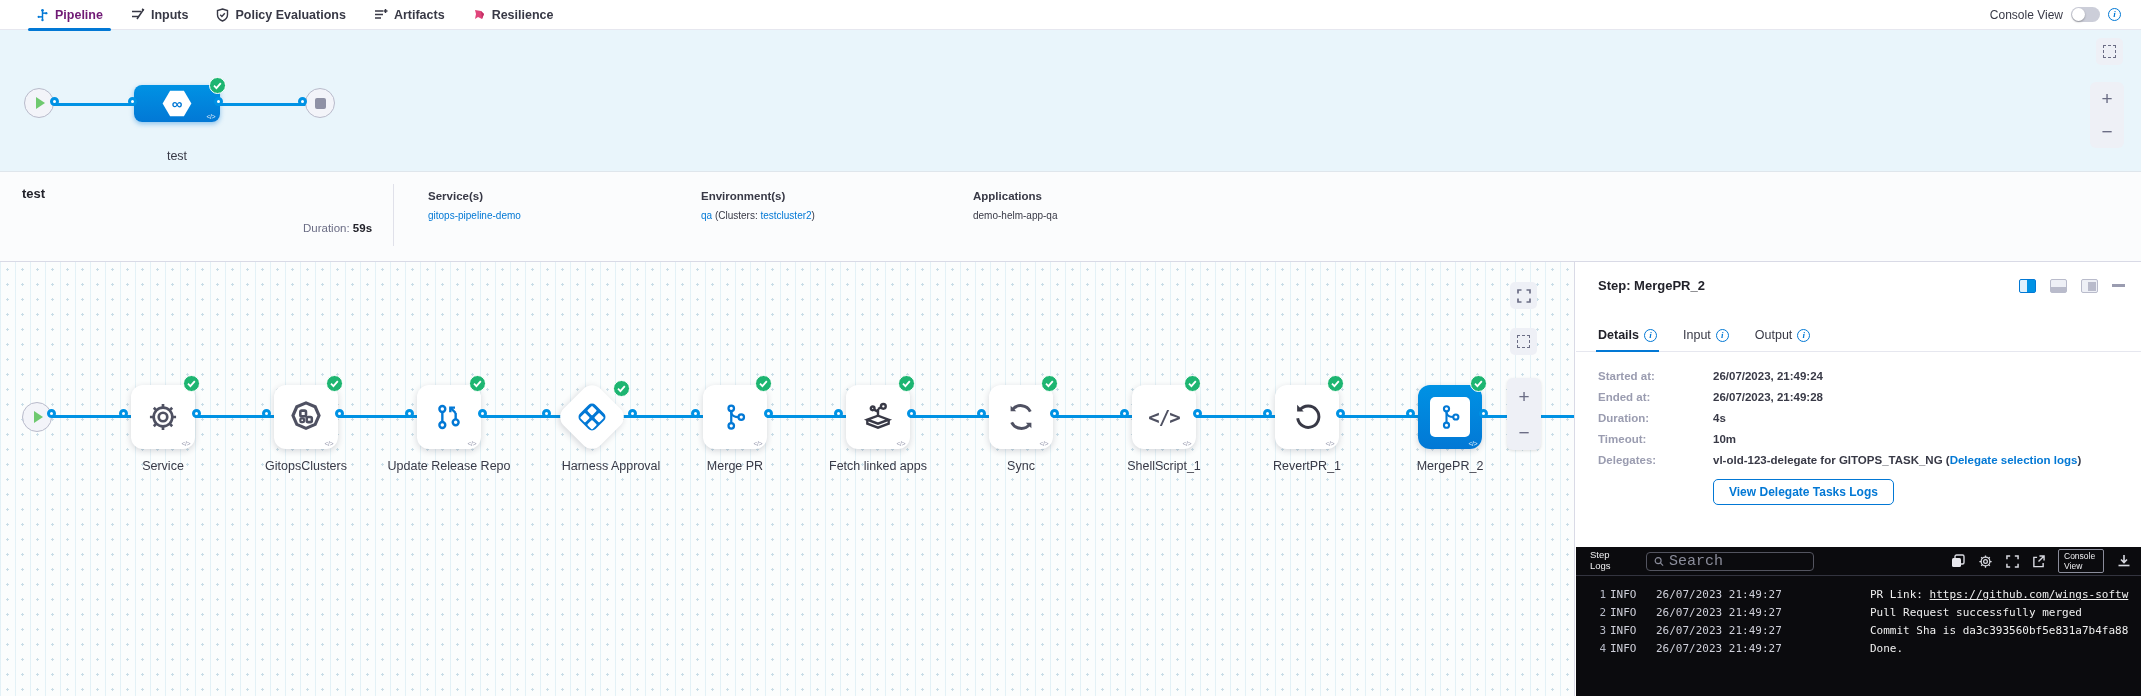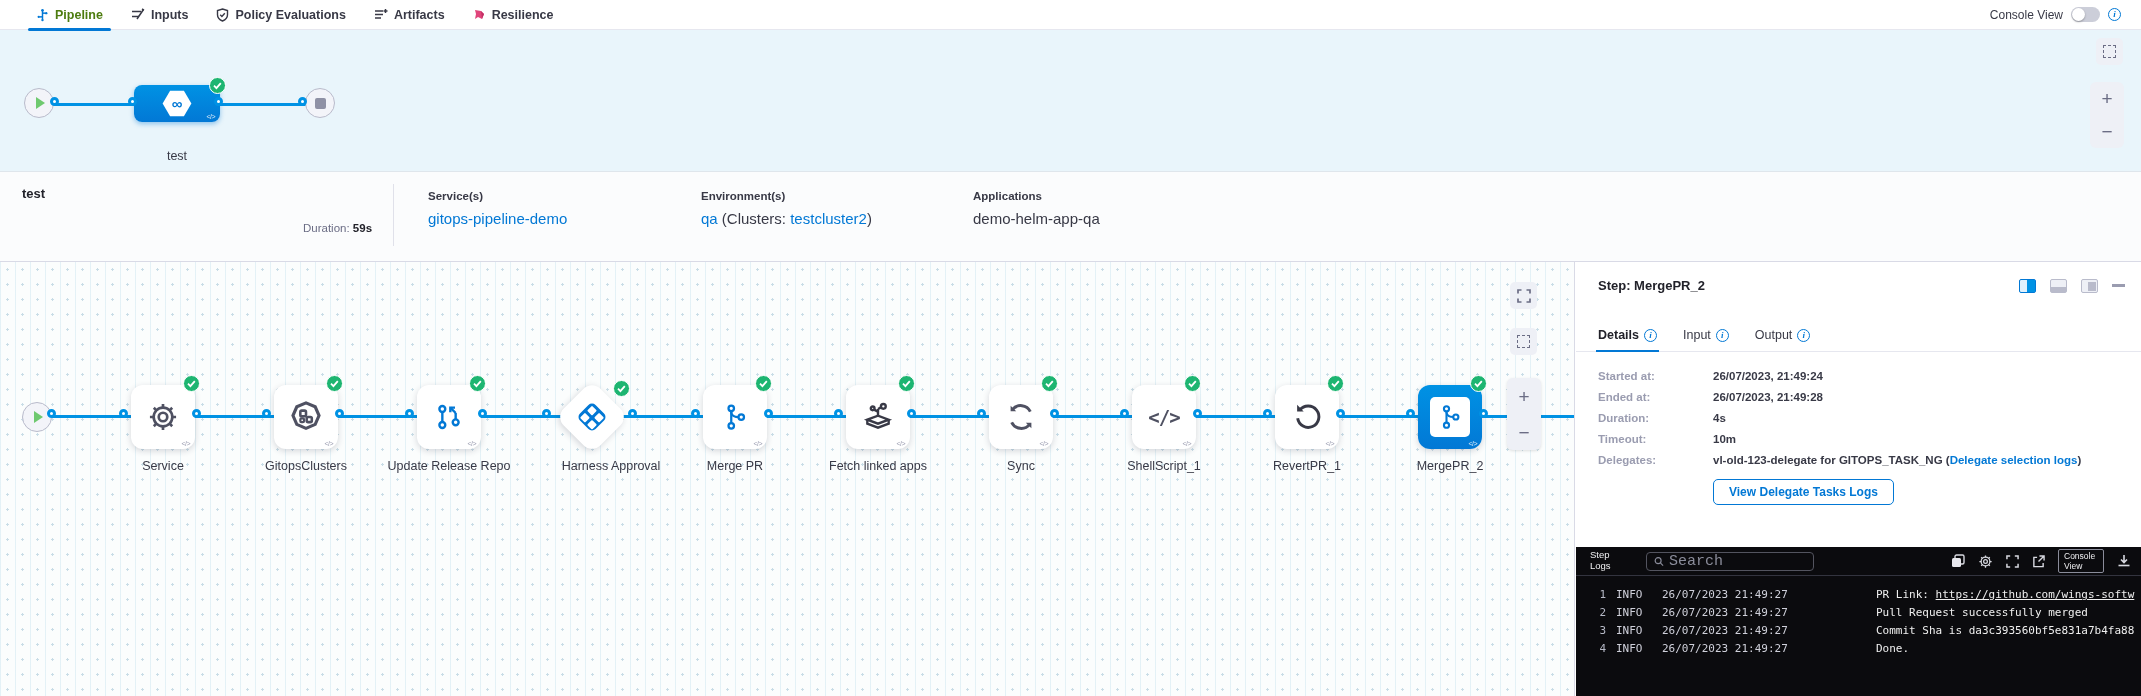--- a/index.html
+++ b/index.html
@@ -5,21 +5,21 @@
   * { margin:0; padding:0; box-sizing:border-box; }
   html,body { width:2141px; height:696px; overflow:hidden; background:#fff;
     font-family:"Liberation Sans","DejaVu Sans",sans-serif; }
   .page { position:relative; width:2141px; height:696px; }
 
   
   .nav { position:absolute; top:0; left:0; width:100%; height:30px; background:#fff;
     border-bottom:1px solid #e6e7ef; display:flex; align-items:center; padding-left:22px; z-index:30; }
   .nav-tab { display:flex; align-items:center; gap:6px; height:30px; padding:0 14px;
     font-size:12.5px; font-weight:600; color:#383946; cursor:pointer; position:relative; }
-  .nav-tab.active { color:#4d7c0f; }
+  .nav-tab.active { color:#701a75; }
   .nav-tab.active::after { content:""; position:absolute; left:6px; right:6px; bottom:-1px; height:3px; background:#0278d5; border-radius:2px; }
   .nav-right { margin-left:auto; display:flex; align-items:center; gap:8px; padding-right:20px; }
   .nav-right .cv-label { font-size:12px; color:#383946; }
   .toggle { width:29px; height:15px; border-radius:8px; background:#ccced9; position:relative; cursor:pointer; }
   .toggle .knob { position:absolute; left:1px; top:1px; width:13px; height:13px; border-radius:50%; background:#fff; box-shadow:0 1px 2px rgba(0,0,0,.3); }
   .info-badge { width:13px; height:13px; border-radius:50%; border:1.5px solid #0278d5; color:#0278d5;
     font-size:9px; font-weight:700; display:inline-flex; align-items:center; justify-content:center;
     font-family:"Liberation Serif","DejaVu Serif",serif; font-style:italic; line-height:1; }
 
   
@@ -46,21 +46,21 @@
 
   
   .meta { position:absolute; top:172px; left:0; width:100%; height:90px; background:#fbfcfd; border-bottom:1px solid #d9dae6; }
   .meta-title { position:absolute; left:22px; top:14px; font-size:13px; font-weight:700; color:#22222a; }
   .meta-row { position:absolute; left:22px; top:50px; font-size:11.5px; color:#6b6d85;margin-top:41px; }
   .meta-row b, .meta-dur b { color:#22222a; font-weight:700; }
   .meta-dur { position:absolute; left:303px; top:50px; font-size:11.5px; color:#6b6d85; }
   .meta-div { position:absolute; left:393px; top:12px; height:62px; width:1px; background:#e0e1ea; }
   .meta-col { position:absolute; top:18px; font-size:11.5px; }
   .meta-col .lbl { color:#383946; font-weight:600; margin-bottom:8px; }
-  .meta-col .val { color:#383946; font-size:15px; }
+  .meta-col .val { color:#383946; font-size:10px; }
   a.lnk { color:#0278d5; text-decoration:none; cursor:pointer; }
 
   
   .main { position:absolute; top:262px; left:0; width:1575px; height:434px;
     background-color:#fbfdfd;
     background-image:linear-gradient(90deg, rgba(186,219,234,.35) 1px, transparent 1px),
       radial-gradient(circle, #c9dde7 1.1px, transparent 1.3px);
     background-size:15px 100%, 15px 15px; border-right:1px solid #d9dae6; overflow:hidden; }
   .flow-line { position:absolute; top:153px; left:33px; width:1542px; height:3px; background:#0092e4; }
   .start-circ { left:22px; top:140px; }
@@ -105,21 +105,21 @@
   .con-title { font-size:9.5px; line-height:1.15; color:#f0f0f2; width:34px; }
   .search-wrap { display:flex; align-items:center; gap:5px; border:1px solid #53545f; border-radius:4px; height:19px; width:168px; padding:0 7px; margin-left:12px; }
   .search-wrap input { background:transparent; border:none; outline:none; color:#cfd0da; font-size:15px; width:100%; font-family:Liberation Mono, monospace; }
   .search-wrap input::placeholder { color:#8a8c9a; }
   .con-icons { margin-left:auto; display:flex; align-items:center; gap:13px; }
   .ci { cursor:pointer; display:flex; align-items:center; justify-content:center; }
   .cv-btn { border:1px solid #8a8c9a; border-radius:2px; color:#f0f0f2; font-size:8.5px; line-height:1.2; padding:1px 5px; width:46px; text-align:left; cursor:pointer; background:transparent; font-family:inherit; }
   .logs { padding:10px 0 0 14px; font-family:"DejaVu Sans Mono","Liberation Mono",monospace; font-size:11px; }
   .log-row { display:flex; white-space:nowrap; overflow:hidden; line-height:18px; }
   .log-num { width:16px; text-align:right; color:#b6b9c6; flex:0 0 auto; }
-  .log-level { width:46px; margin-left:10px; color:#cfd0da; flex:0 0 auto; }
+  .log-level { width:46px; margin-left:4px; color:#cfd0da; flex:0 0 auto; }
   .log-time { width:158px; color:#cfd0da; flex:0 0 auto; }
   .log-msg { margin-left:56px; color:#efefef; }
   .log-msg a { color:#efefef; text-decoration:underline; }
 
   svg { display:block; }
 </style>
 </head>
 <body>
 
 <div class="page">

